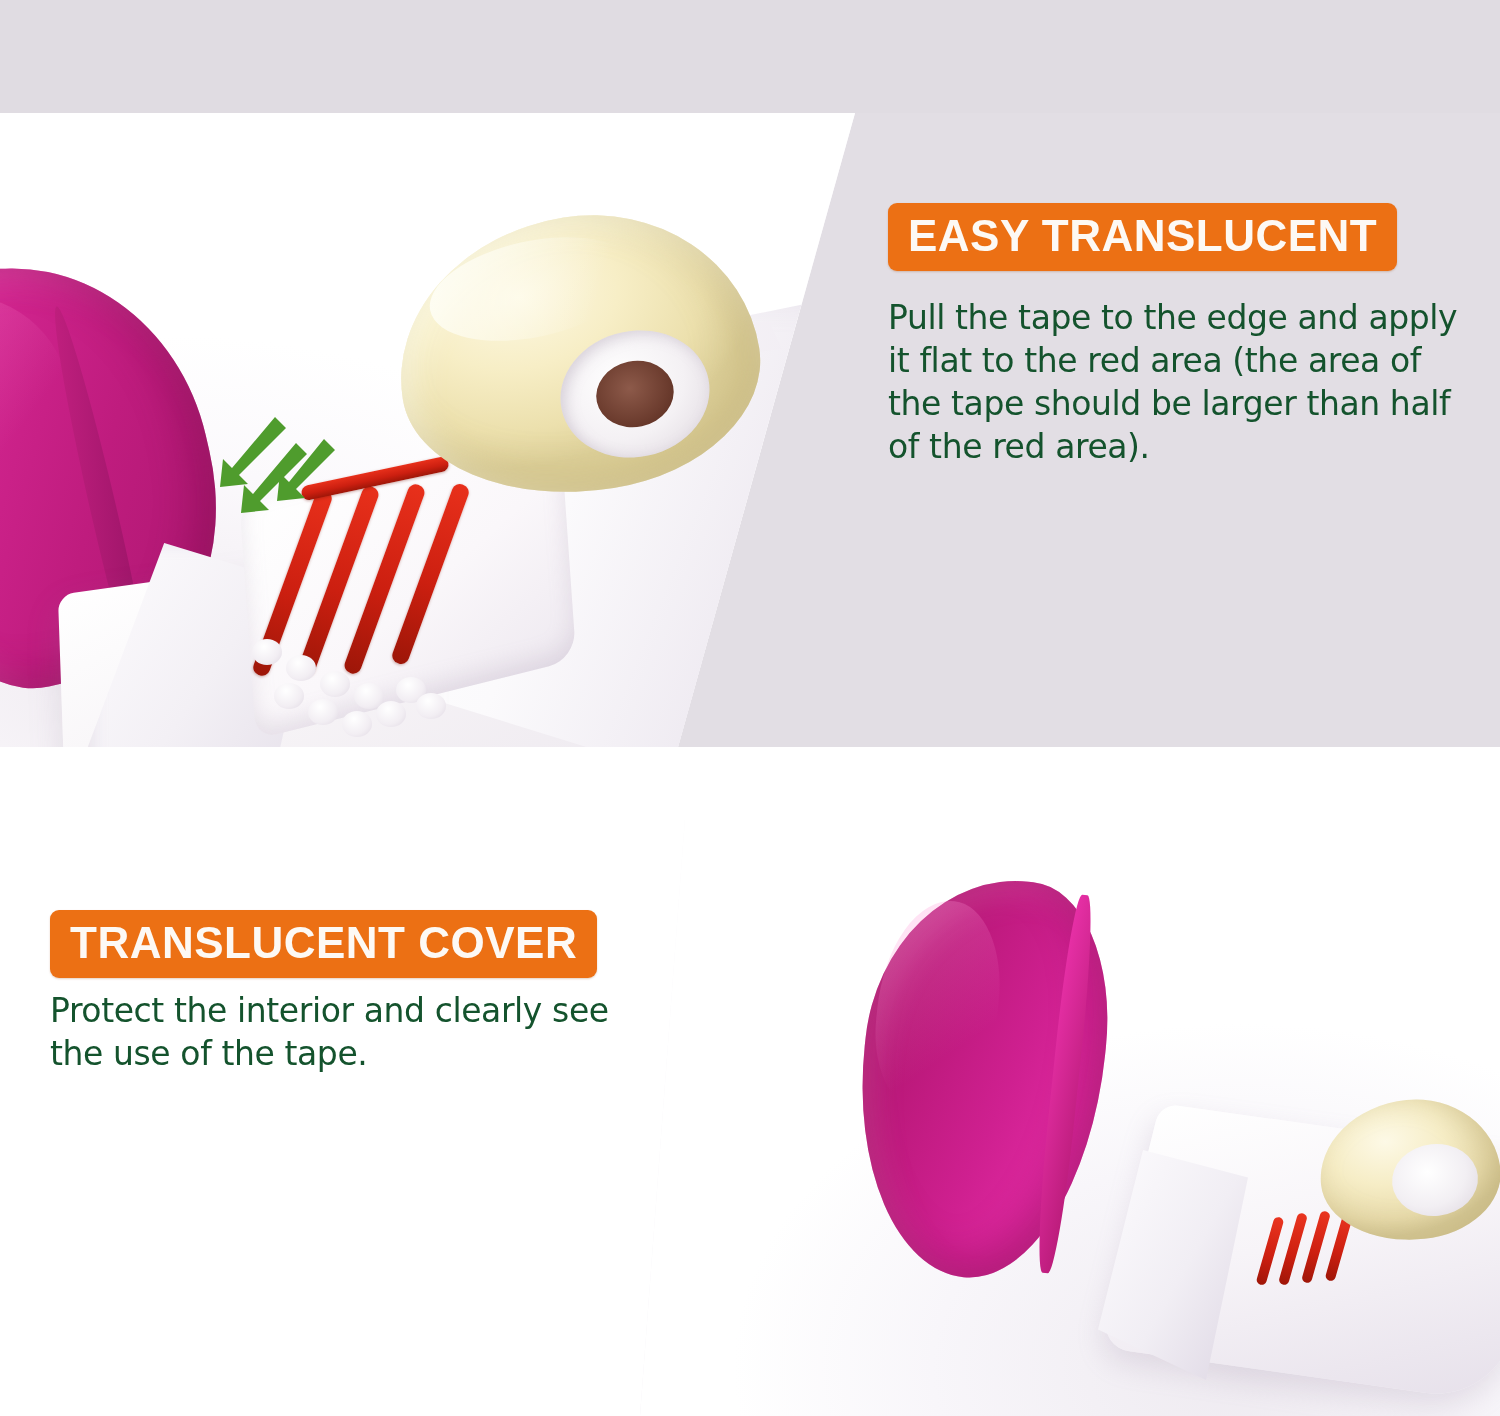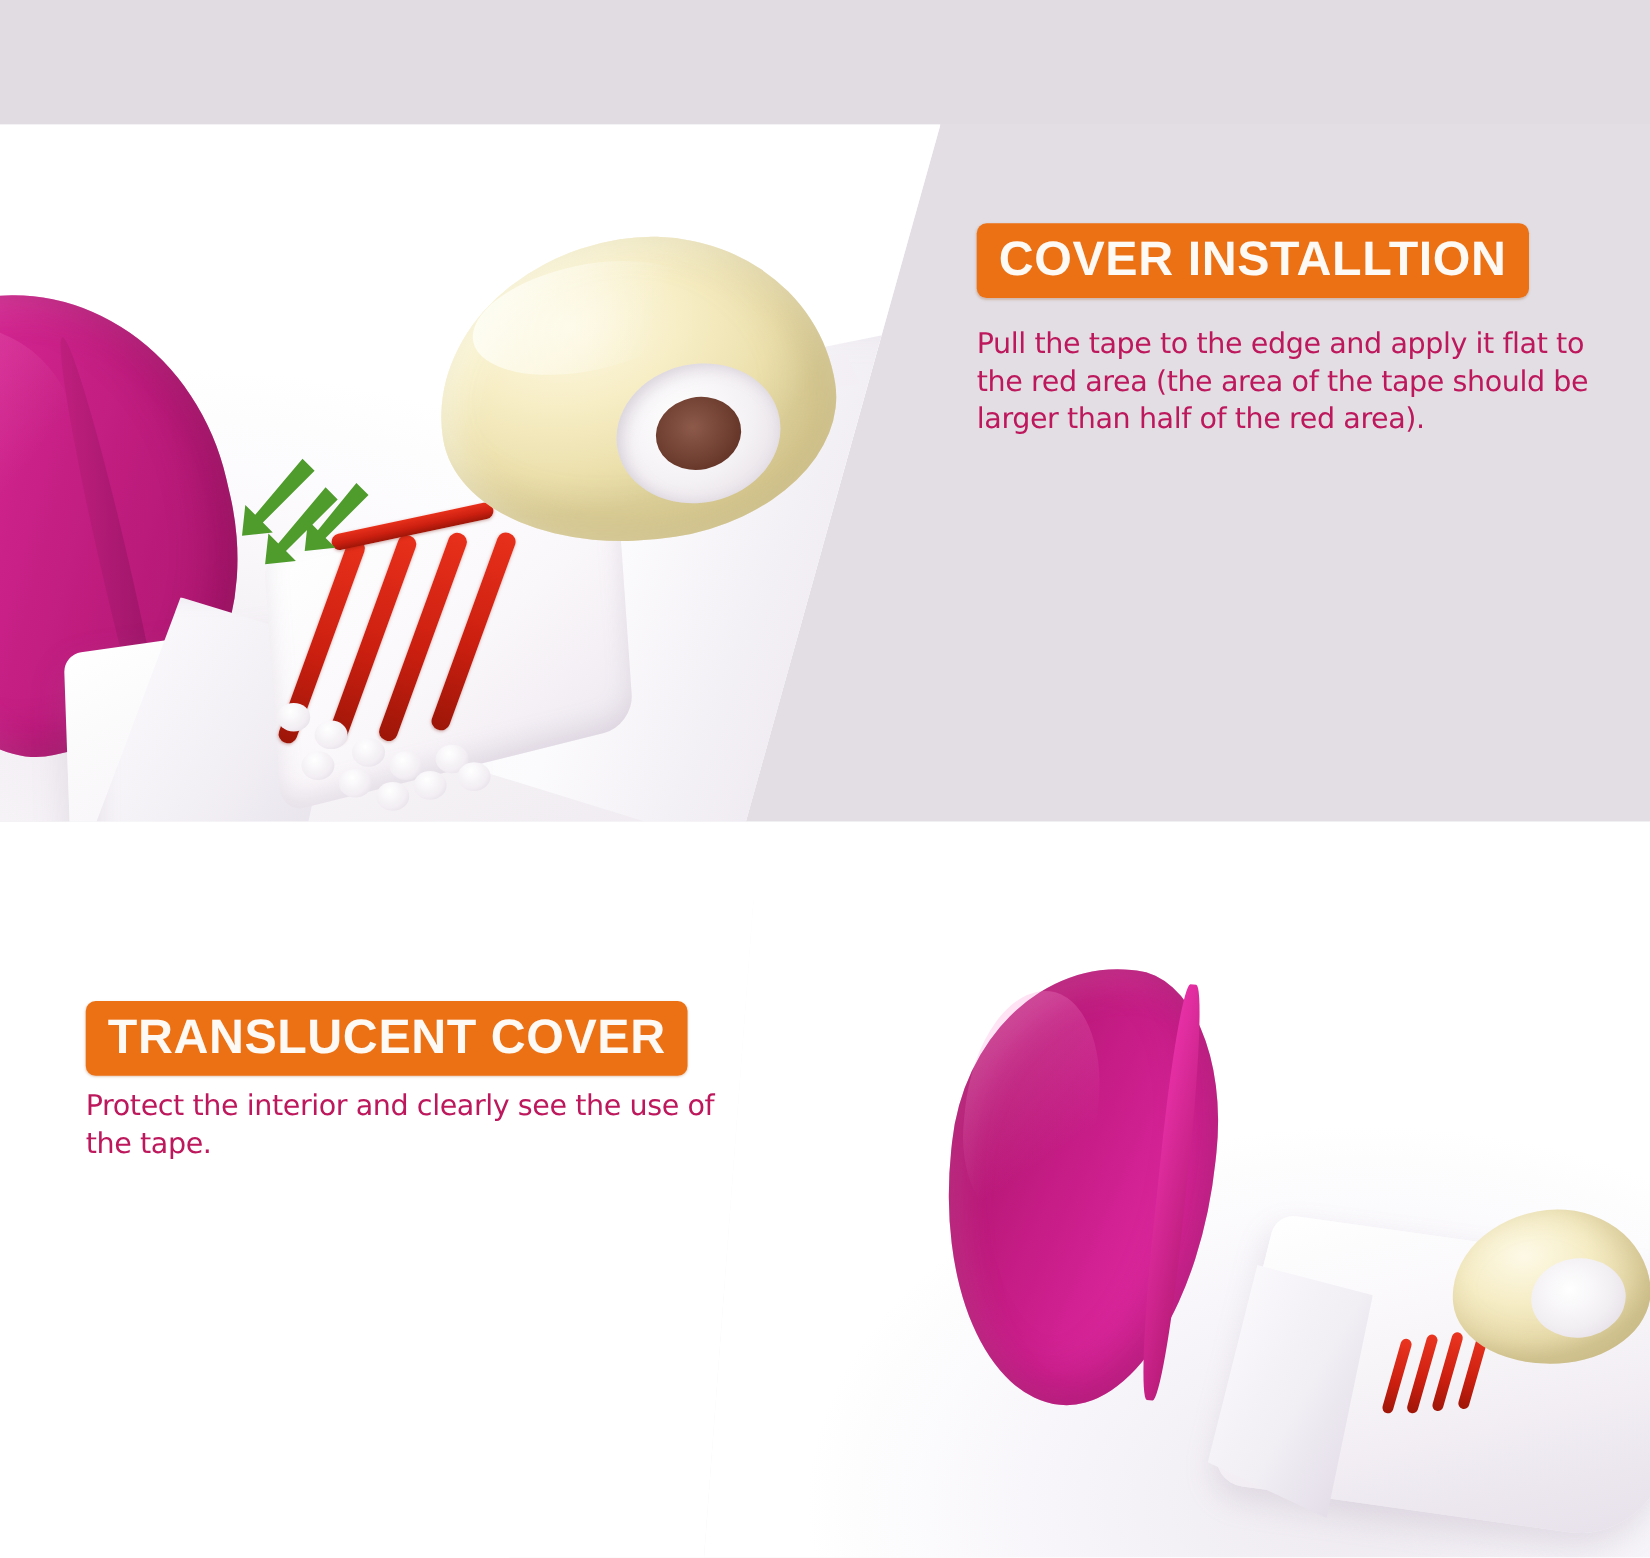--- a/index.html
+++ b/index.html
@@ -207,23 +207,23 @@
     padding: 11px 20px 13px 20px;
     font-size: 44px;
     line-height: 1;
     white-space: nowrap;
     box-shadow: 0 1px 2px rgba(150,70,10,.25);
   }
 
   .body-text {
     margin-top: 26px;
     font-family: "DejaVu Sans", sans-serif;
-    font-size: 26px;
+    font-size: 33px;
     line-height: 1.30;
-    color: #be185d;
+    color: #14532d;
     letter-spacing: -0.4px;
     max-width: 585px;
   }
 
   
   .gap-white {
     position: absolute;
     left: 0; top: 747px;
     width: 1500px; height: 71px;
     background: #ffffff;
@@ -312,21 +312,21 @@
   }
   .red2 {
     position: absolute;
     background: linear-gradient(180deg, #ea3520 0%, #cd1f10 58%, #9f1608 100%);
     border-radius: 6px;
   }
 
   
   .text-bottom {
     position: absolute;
-    left: 78px; top: 910px;
+    left: 50px; top: 910px;
     width: 700px;
   }
   .badge-2 { font-size: 44px; }
   .body-text-2 { margin-top: 12px; }
 </style>
 </head>
 <body>
 
 <div class="page">
 
@@ -375,21 +375,21 @@
         <g fill="#4f9c2d">
           <path d="M63 4 L74 15 L27 62 L36 71 L8 74 L11 46 L20 55 Z"></path>
           <path d="M84 30 L95 41 L48 88 L57 97 L29 100 L32 72 L41 81 Z"></path>
           <path d="M112 26 L123 37 L84 76 L93 85 L65 88 L68 60 L77 69 Z"></path>
         </g>
       </svg>
 
     </div>
 
     <div class="text-top">
-      <div class="badge">COVER INSTALLTION</div>
+      <div class="badge">EASY TRANSLUCENT</div>
       <p class="body-text">Pull the tape to the edge and apply it flat to the red area (the area of the tape should be larger than half of the red area).</p>
     </div>
 
   </div>
 
   <div class="gap-white"></div>
 
   <div class="panel-bottom">
     <div class="photo-bottom"></div>
   </div>

